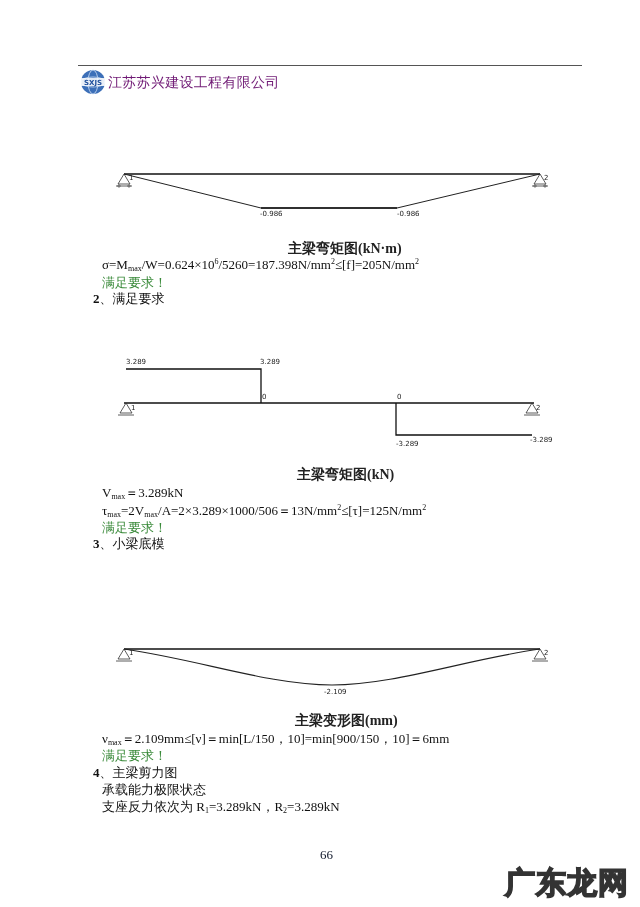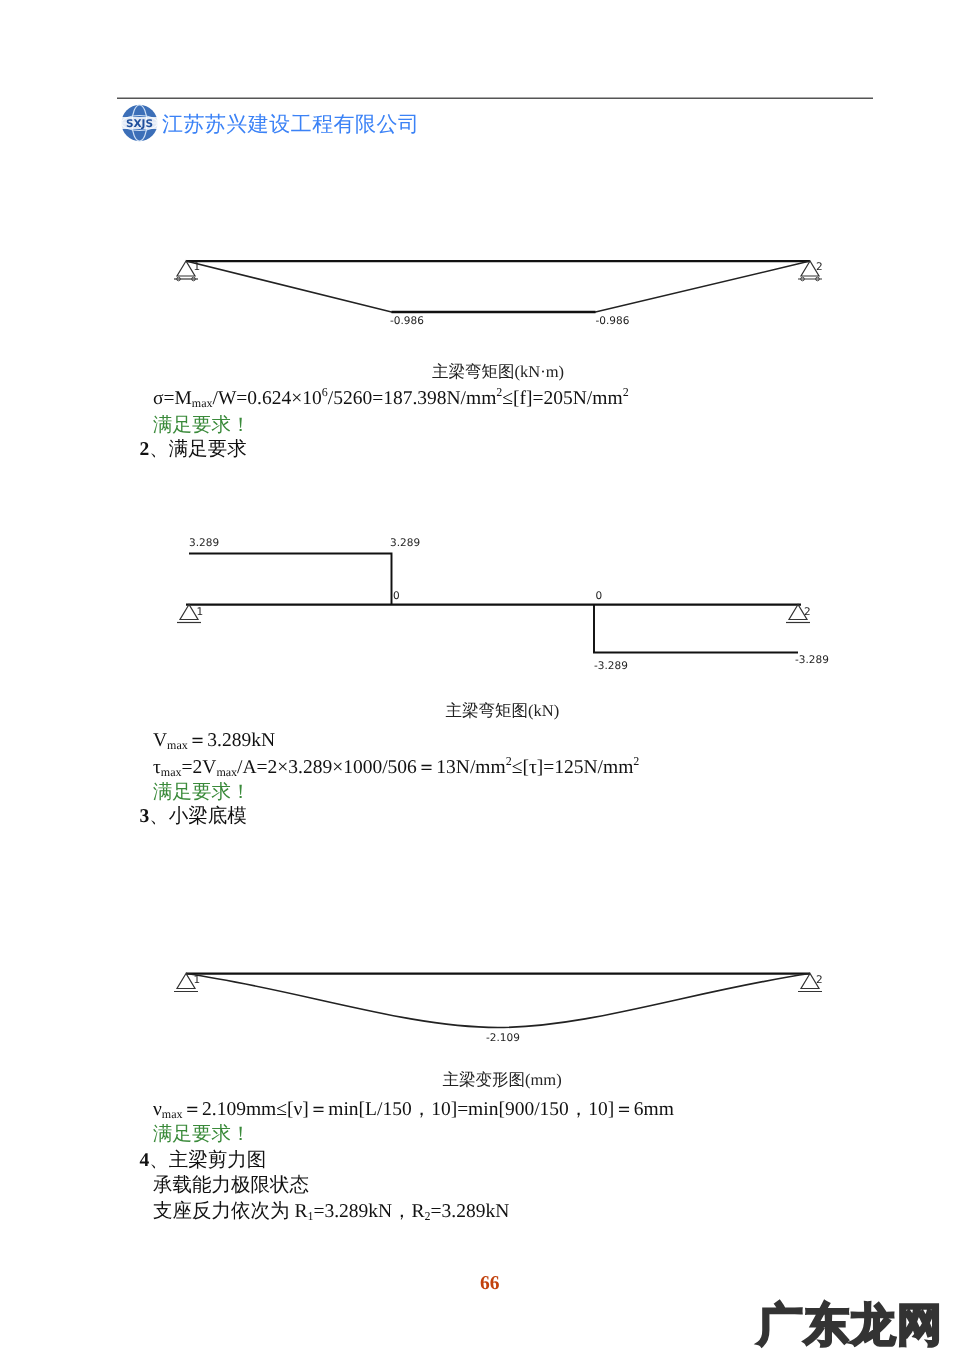--- a/index.html
+++ b/index.html
@@ -1,31 +1,31 @@
 <!DOCTYPE html>
 <html><head>
 <meta charset="utf-8">
 <style>
   html, body { margin: 0; padding: 0; background: #ffffff; }
   body { width: 640px; height: 907px; position: relative; overflow: hidden;
          font-family: "Liberation Serif", "DejaVu Serif", serif; color: #1a1a1a; }
   .header { position: absolute; left: 78px; top: 36px; width: 504px; height: 30px; margin-top: 32px; }
   .header-rule { position: absolute; left: 78px; top: 65px; width: 504px; height: 1px; background: #555; }
   .logo { position: absolute; left: 2px; top: 1px; width: 26px; height: 26px; }
-  .company { position: absolute; left: 30px; top: 6px; font-size: 14px; color: #3b82f6; letter-spacing: 0.3px; }
+  .company { position: absolute; left: 30px; top: 6px; font-size: 14px; color: #701a75; letter-spacing: 0.3px; }
   .doc-title { position: absolute; right: 2px; top: 6px; font-size: 14px; color: #222; }
   .diagram { position: absolute; }
-  .caption { position: absolute; font-size: 11px; color: #222; }
+  .caption { position: absolute; font-size: 14px; color: #222; font-weight: bold; }
   .line { position: absolute; font-size: 13px; color: #111; white-space: nowrap; }
   .ok { color: #3a8a3a; }
   .sec { font-weight: normal; }
   .sec b { font-weight: bold; }
   sub { font-size: 8px; vertical-align: -2px; }
   sup { font-size: 8px; vertical-align: 5px; }
-  .page-num { position: absolute; left: 320px; top: 847px; font-size: 13px; font-weight: bold; color: #c2410c; }
+  .page-num { position: absolute; left: 320px; top: 847px; font-size: 13px; font-weight: normal; color: #0f172a; }
   .watermark { position: absolute; left: 505px; top: 863px; font-size: 30px; font-weight: bold;
                color: #000000; -webkit-text-stroke: 1.6px #333; font-family: "DejaVu Sans", sans-serif; letter-spacing: 1px; }
   svg text { font-family: "DejaVu Sans", sans-serif; font-size: 7px; fill: #222; }
 </style>
 </head>
 <body>
 
 <div class="header">
   <svg class="logo" viewBox="0 0 26 26">
     <circle cx="13" cy="13" r="12" fill="#3c6fb8"></circle>

